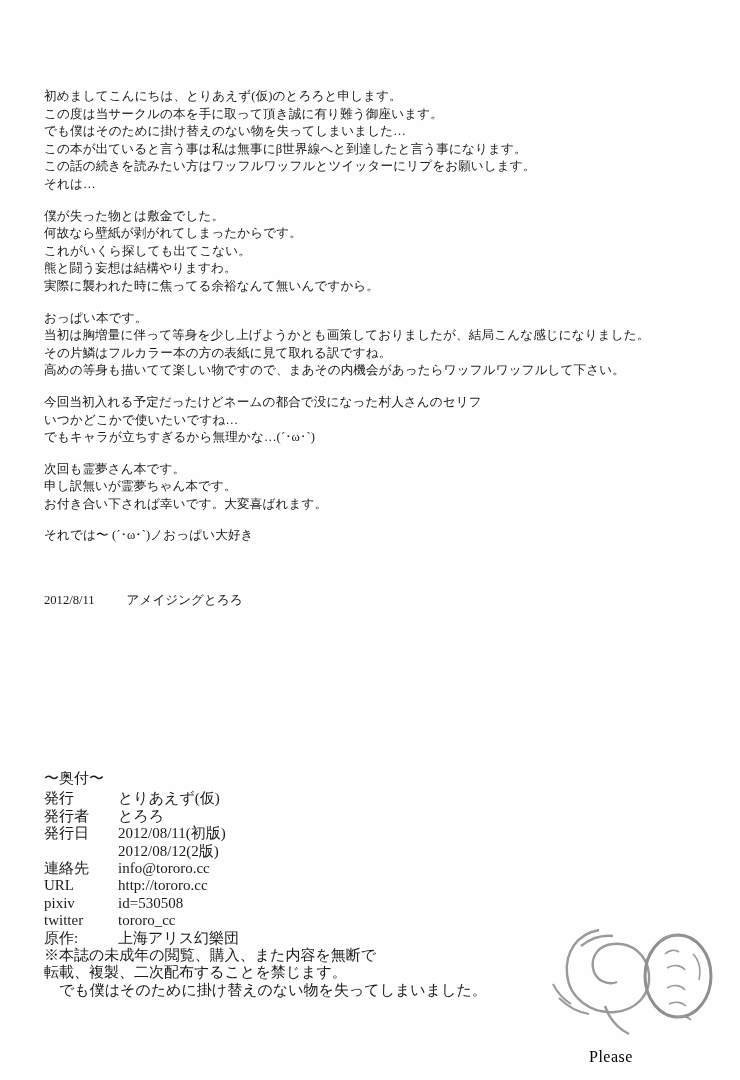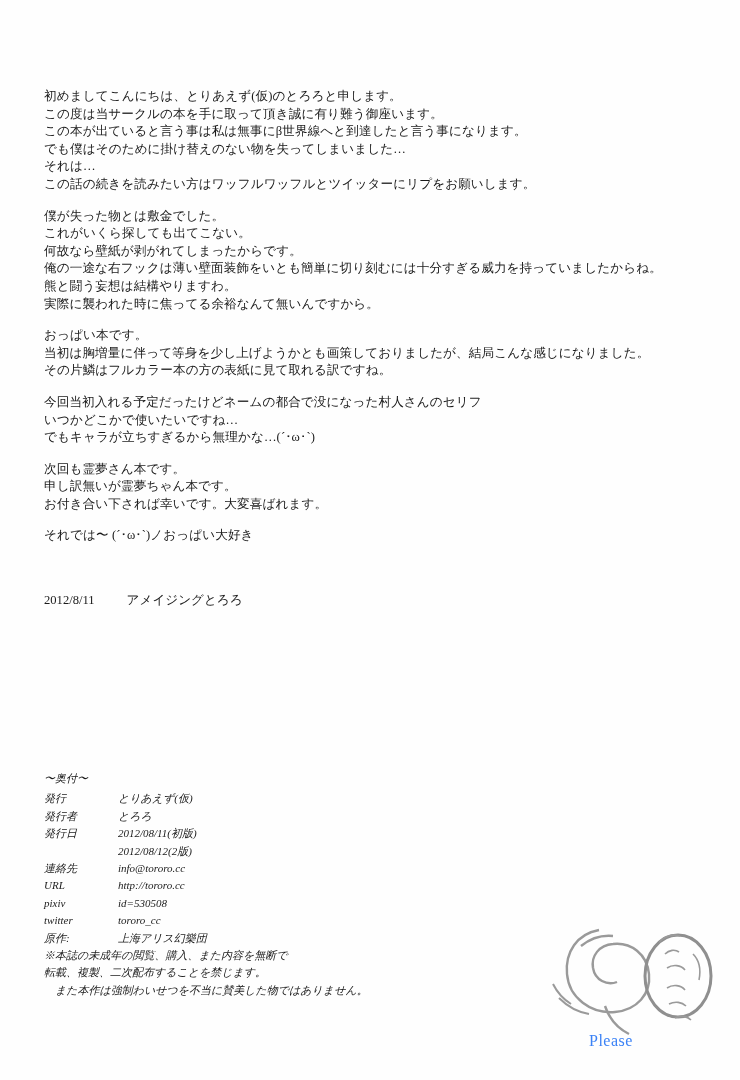--- a/index.html
+++ b/index.html
@@ -44,23 +44,22 @@
     font-size: 12.6px;
     line-height: 17.6px;
   }
   .sig .date { margin-right: 32px; }
 
   .colophon {
     position: absolute;
     left: 44px;
     top: 770px;
     width: 500px;
-    font-size: 11px;
+    font-size: 15px;
     line-height: 17.4px;
-    font-style: italic;
   }
   .colophon .title {
     margin-bottom: 3px;
   }
   .crow {
     display: flex;
     align-items: flex-start;
   }
   .crow .k {
     width: 74px;
@@ -80,56 +79,56 @@
     position: absolute;
     right: 18px;
     bottom: 10px;
     width: 175px;
     height: 168px;
   }
   .stamp svg { display: block; }
   .stamp .please {
     position: absolute;
     left: 42px;
-    bottom: 20px;
+    bottom: 4px;
     font-size: 16px;
-    color: #3b82f6;
+    color: #000000;
     font-family: "Liberation Serif", serif;
     letter-spacing: 0.5px;
   }
 </style>
 </head>
 <body>
 
 <div class="page">
 
   <div class="afterword">
 
     <div class="para">
       <div class="line">初めましてこんにちは、とりあえず(仮)のとろろと申します。</div>
       <div class="line">この度は当サークルの本を手に取って頂き誠に有り難う御座います。</div>
+      <div class="line">でも僕はそのために掛け替えのない物を失ってしまいました…</div>
       <div class="line">この本が出ていると言う事は私は無事にβ世界線へと到達したと言う事になります。</div>
-      <div class="line">でも僕はそのために掛け替えのない物を失ってしまいました…</div>
+      <div class="line">この話の続きを読みたい方はワッフルワッフルとツイッターにリプをお願いします。</div>
       <div class="line">それは…</div>
-      <div class="line">この話の続きを読みたい方はワッフルワッフルとツイッターにリプをお願いします。</div>
     </div>
 
     <div class="para">
       <div class="line">僕が失った物とは敷金でした。</div>
+      <div class="line">何故なら壁紙が剥がれてしまったからです。</div>
       <div class="line">これがいくら探しても出てこない。</div>
-      <div class="line">何故なら壁紙が剥がれてしまったからです。</div>
-      <div class="line">俺の一途な右フックは薄い壁面装飾をいとも簡単に切り刻むには十分すぎる威力を持っていましたからね。</div>
       <div class="line">熊と闘う妄想は結構やりますわ。</div>
       <div class="line">実際に襲われた時に焦ってる余裕なんて無いんですから。</div>
     </div>
 
     <div class="para">
       <div class="line">おっぱい本です。</div>
       <div class="line">当初は胸増量に伴って等身を少し上げようかとも画策しておりましたが、結局こんな感じになりました。</div>
       <div class="line">その片鱗はフルカラー本の方の表紙に見て取れる訳ですね。</div>
+      <div class="line">高めの等身も描いてて楽しい物ですので、まあその内機会があったらワッフルワッフルして下さい。</div>
     </div>
 
     <div class="para">
       <div class="line">今回当初入れる予定だったけどネームの都合で没になった村人さんのセリフ</div>
       <div class="line">いつかどこかで使いたいですね…</div>
       <div class="line">でもキャラが立ちすぎるから無理かな…(´･ω･`)</div>
     </div>
 
     <div class="para">
       <div class="line">次回も霊夢さん本です。</div>
@@ -182,21 +181,21 @@
       <div class="k">twitter</div>
       <div class="v">tororo_cc</div>
     </div>
     <div class="crow">
       <div class="k">原作:</div>
       <div class="v">上海アリス幻樂団</div>
     </div>
 
     <div class="cnote">※本誌の未成年の閲覧、購入、また内容を無断で</div>
     <div class="cnote">転載、複製、二次配布することを禁じます。</div>
-    <div class="cnote">　また本作は強制わいせつを不当に賛美した物ではありません。</div>
+    <div class="cnote">　でも僕はそのために掛け替えのない物を失ってしまいました。</div>
   </div>
 
   <div class="stamp">
     <svg width="175" height="150" viewBox="0 0 175 150">
       <g fill="none" stroke="#9a9a9a" stroke-width="2.4">
         <path d="M52 28 C30 32 18 50 20 72 C22 96 44 112 68 110 C90 108 104 92 102 72 C100 52 84 40 66 42 C52 43 44 54 46 66"></path>
         <path d="M46 66 C48 78 60 84 70 80"></path>
         <path d="M58 104 C62 116 70 126 82 132"></path>
         <path d="M34 44 C44 36 56 33 66 34"></path>
       </g>

